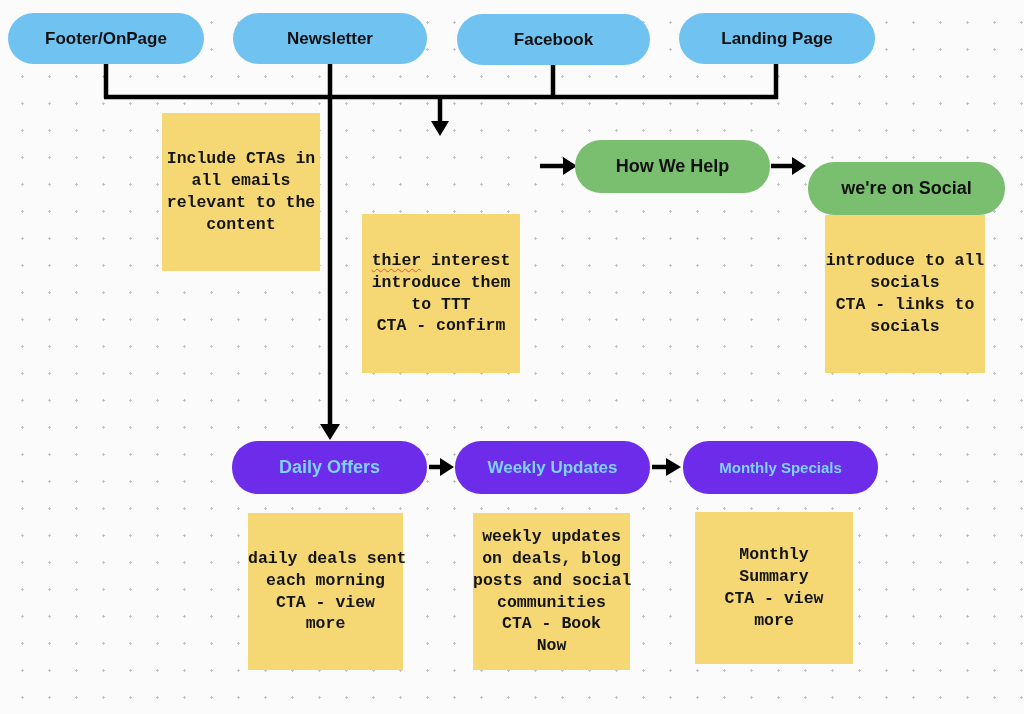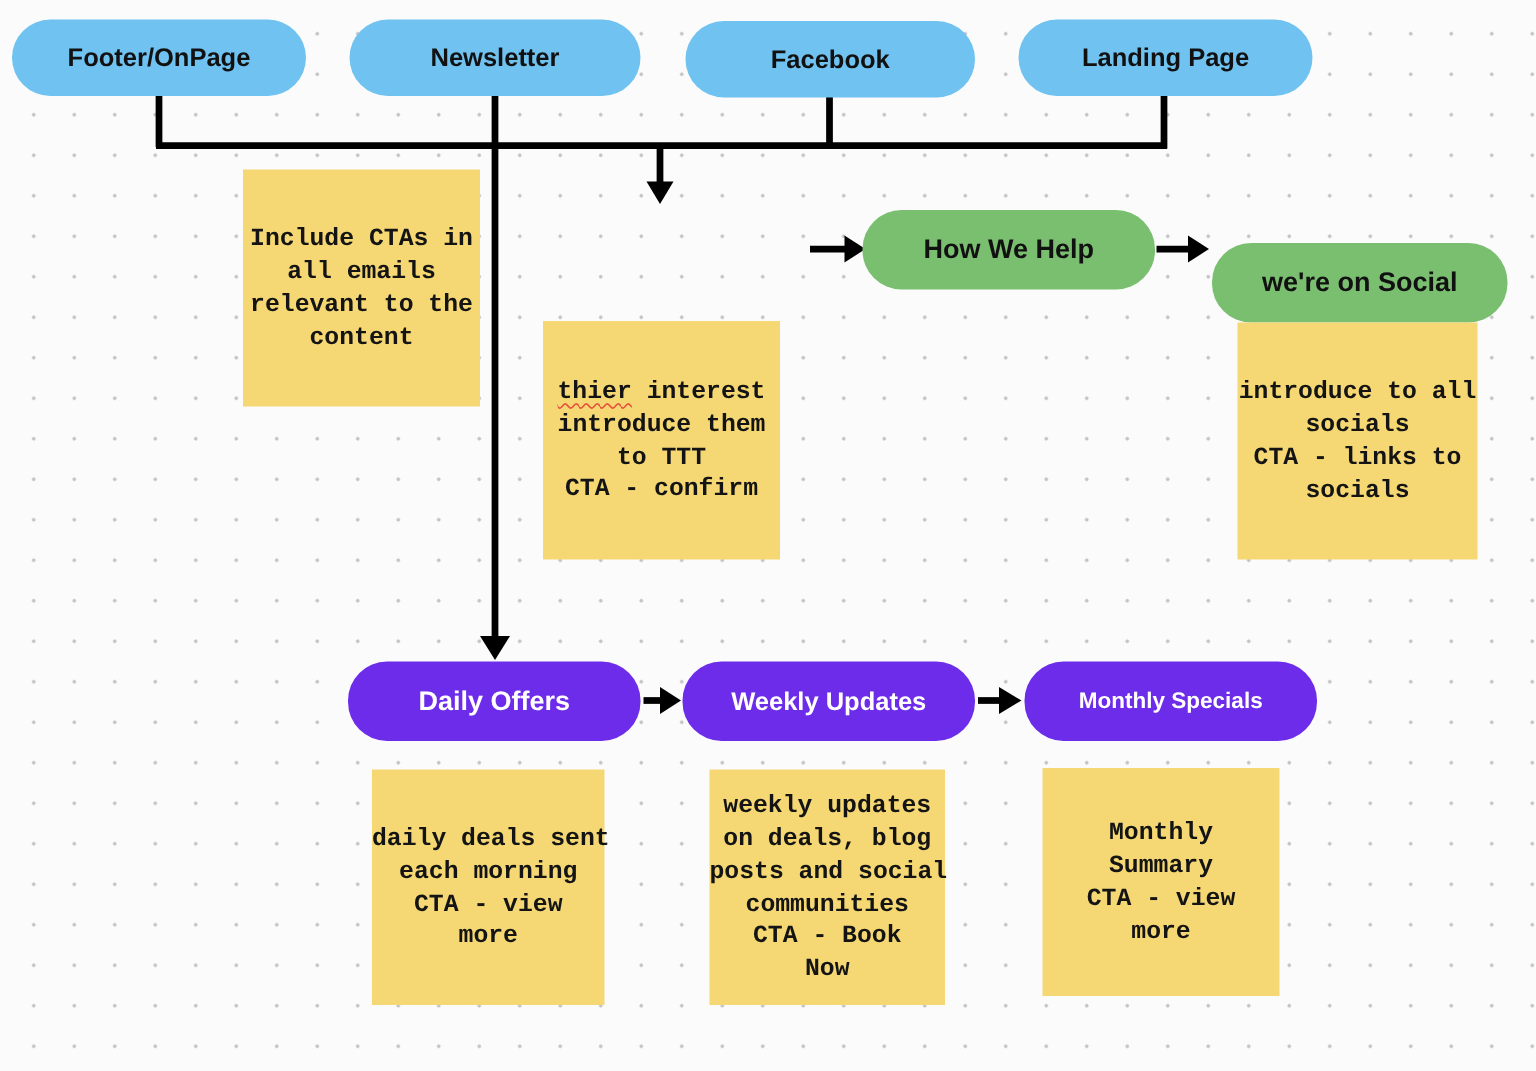--- a/index.html
+++ b/index.html
@@ -22,21 +22,21 @@
   .node{
     position:absolute;z-index:2;
     display:flex;align-items:center;justify-content:center;
     text-align:center;
     font-weight:700;color:#111;
   }
   .pill{border-radius:26px;}
   .pill-blue{background:#70C2F0;font-size:17px;}
   .pill-green{background:#7ABF70;font-size:18px;}
   .pill-green-sm{font-size:14px;}
-  .pill-purple{background:#6C2CE9;color:#ffffff;font-size:18px;}
+  .pill-purple{background:#6C2CE9;color:#7dd3fc;font-size:18px;}
   .pill-purple-md{font-size:17px;}
   .pill-purple-sm{font-size:15px;}
   .note{
     position:absolute;z-index:2;
     background:#F5D874;
     display:flex;align-items:center;justify-content:center;
     text-align:center;
     font-weight:700;color:#141414;
     font-size:16.5px;line-height:1.32;font-family:Liberation Mono, monospace;
   }

